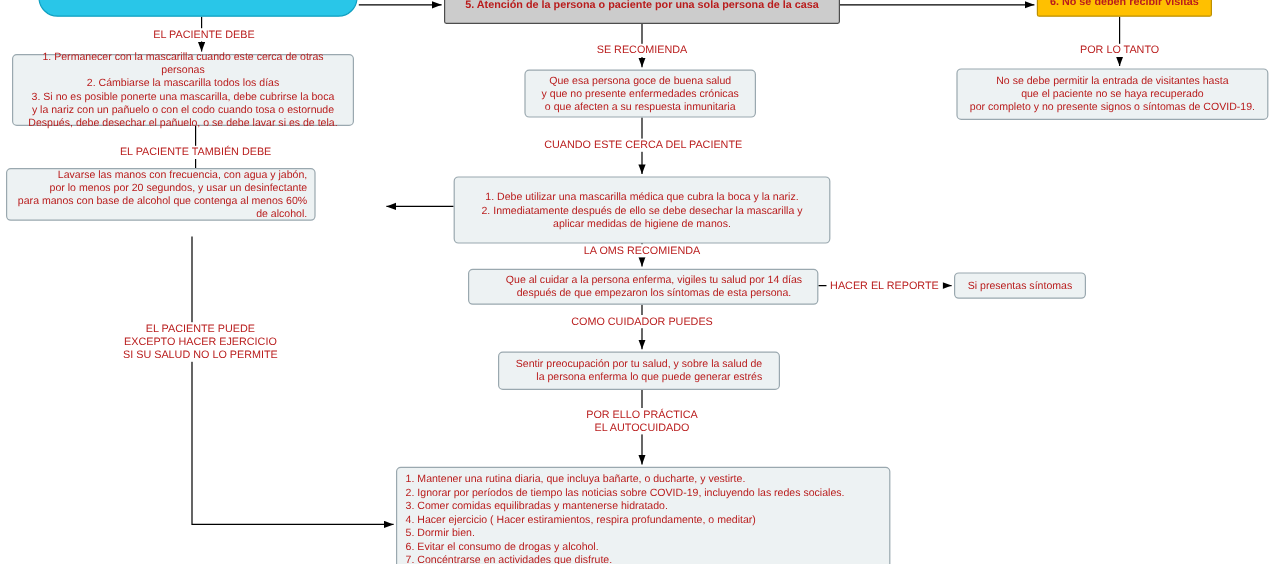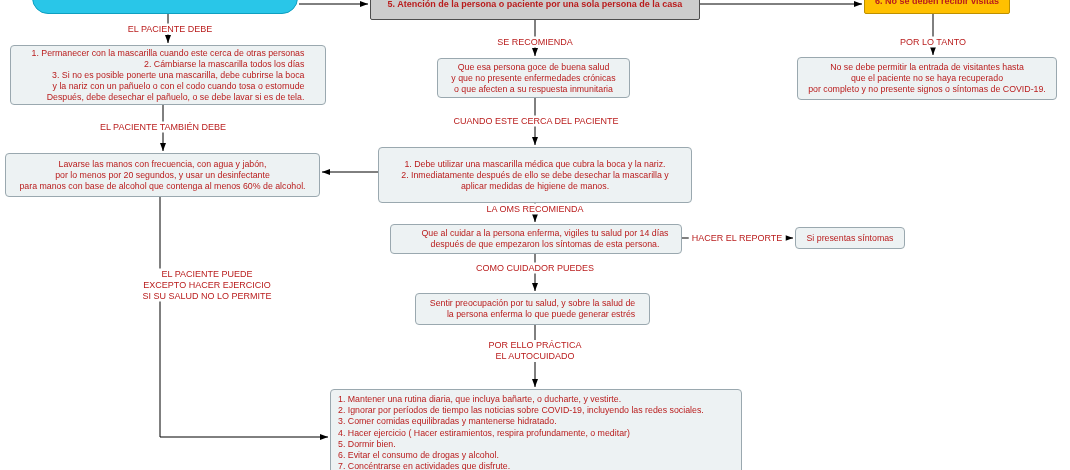--- a/index.html
+++ b/index.html
@@ -56,33 +56,33 @@
   </svg>
 
   <div class="node cyan banner" style="left:32px;top:-22px;width:266px;height:36px;"></div>
 
   <div class="node gray banner" style="left:370px;top:-12px;width:330px;height:32px;">5. Atención de la persona o paciente por una sola persona de la casa</div>
 
   <div class="node yellow banner" style="left:864px;top:-12px;width:146px;height:26px;">6. No se deben recibir visitas</div>
 
   <div class="edge-label" style="left:170px;top:29px;">EL PACIENTE DEBE</div>
 
-  <div class="node" style="left:10px;top:45px;width:316px;height:60px;text-align:right;">1. Permanecer con la mascarilla cuando este cerca de otras personas
+  <div class="node" style="left:10px;top:45px;width:285px;height:60px;">1. Permanecer con la mascarilla cuando este cerca de otras personas
 2. Cámbiarse la mascarilla todos los días
 3. Si no es posible ponerte una mascarilla, debe cubrirse la boca
 y la nariz con un pañuelo o con el codo cuando tosa o estornude
 Después, debe desechar el pañuelo, o se debe lavar si es de tela.</div>
 
   <div class="edge-label" style="left:163px;top:127px;">EL PACIENTE TAMBIÉN DEBE</div>
 
-  <div class="node" style="left:5px;top:153px;width:315px;height:44px;">Lavarse las manos con frecuencia, con agua y jabón,
+  <div class="node" style="left:5px;top:140px;width:258px;height:44px;text-align:right;">Lavarse las manos con frecuencia, con agua y jabón,
 por lo menos por 20 segundos, y usar un desinfectante
 para manos con base de alcohol que contenga al menos 60% de alcohol.</div>
 
-  <div class="edge-label" style="left:167px;top:285px;margin-left:40px;">EL PACIENTE PUEDE
+  <div class="edge-label" style="left:167px;top:285px;">EL PACIENTE PUEDE
 EXCEPTO HACER EJERCICIO
 SI SU SALUD NO LO PERMITE</div>
 
   <div class="edge-label" style="left:535px;top:42px;">SE RECOMIENDA</div>
 
   <div class="node" style="left:437px;top:58px;width:193px;height:40px;">Que esa persona goce de buena salud
 y que no presente enfermedades crónicas
 o que afecten a su respuesta inmunitaria</div>
 
   <div class="edge-label" style="left:536px;top:121px;">CUANDO ESTE CERCA DEL PACIENTE</div>

